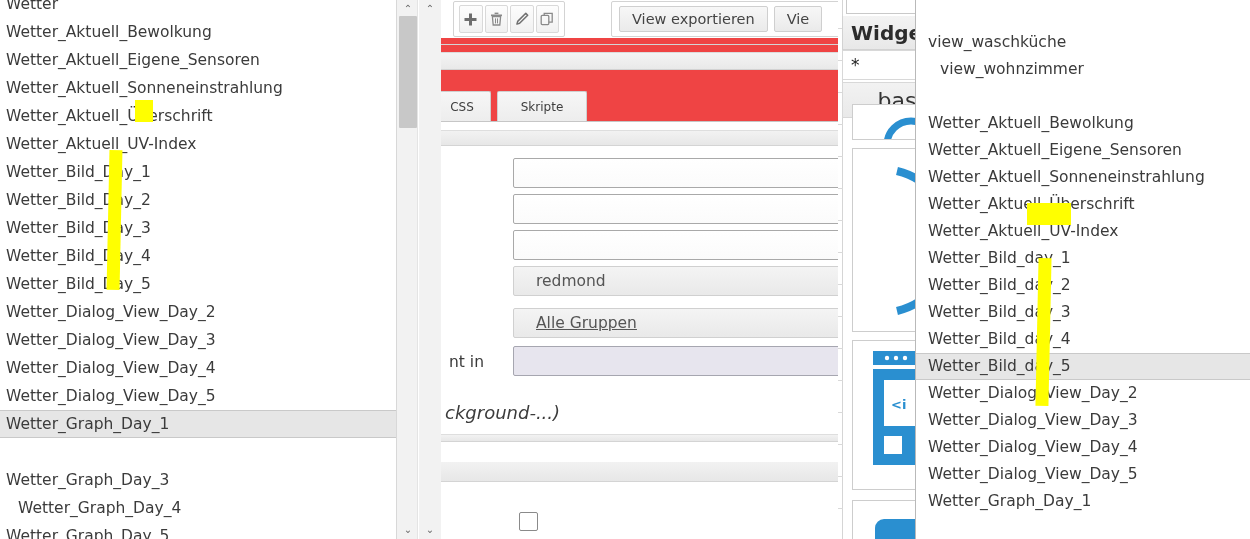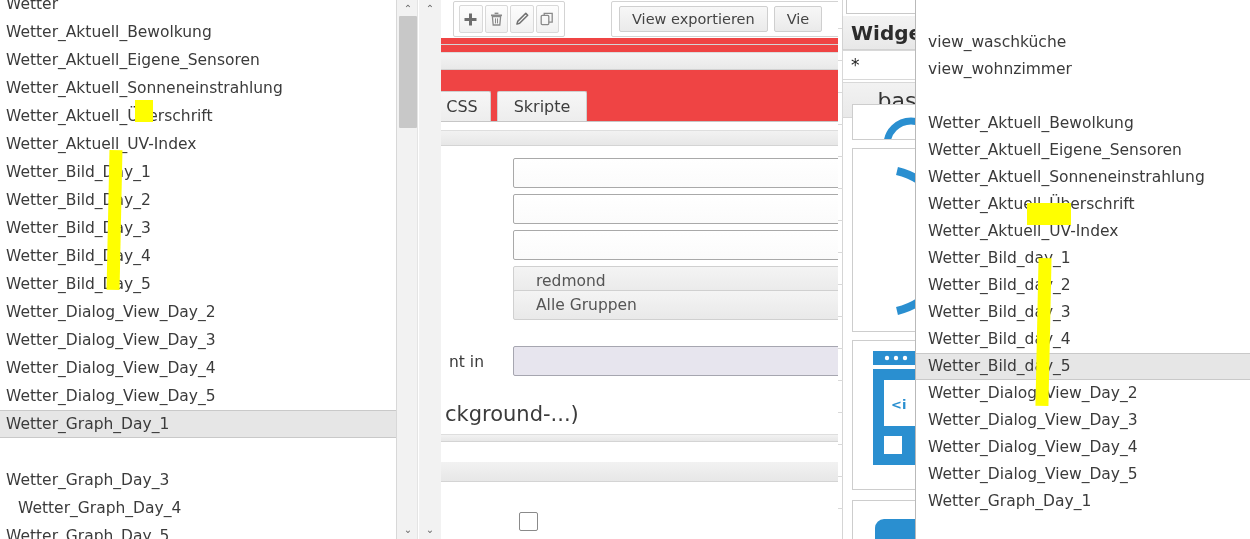--- a/index.html
+++ b/index.html
@@ -89,21 +89,21 @@
   }
   .tabbar {
     position: absolute; left: 0; top: 88px; width: 409px; height: 34px;
     border-bottom: 1px solid #c6c6c6; box-sizing: border-box;
   }
   .tab {
     position: absolute; top: 3px; height: 30px;
     border: 1px solid #cfcfcf; border-bottom: none; border-radius: 2px 2px 0 0;
     background: linear-gradient(#f6f6f6,#ededed);
     display: flex; align-items: center; justify-content: center;
-    font-size: 16px; color: #3d3d3d; padding: 0 9px; box-sizing: border-box;
+    font-size: 12px; color: #3d3d3d; padding: 0 9px; box-sizing: border-box;
   }
   .tab.t-css { left: -8px; width: 58px; }
   .tab.t-skr { left: 56px; width: 90px; }
 
   .mid-body { position:absolute; left:0; top:122px; width:409px; height:417px; background:#fff; }
   .mb-bar {
     position: absolute; left: 0; width: 409px; height: 16px;
     background: linear-gradient(#f2f2f2,#e7e7e7);
     border-top: 1px solid #dedede; border-bottom: 1px solid #d4d4d4; box-sizing: border-box;
   }
@@ -120,21 +120,21 @@
     font-size: 15.5px; color: #555;
   }
   .fld.lilac {
     border: 1px solid #a6a6b0;
     background: #e7e5ee;
   }
   .mb-label {
     position: absolute; font-size: 15.5px; color: #3b3b3b; white-space: nowrap;
   }
   .mb-plain {
-    position: absolute; font-size: 21px; color: #3b3b3b; white-space: nowrap;
+    position: absolute; font-size: 18px; color: #3b3b3b; white-space: nowrap; font-style: italic;
   }
   .checkbox {
     position: absolute; width: 17px; height: 17px;
     border: 1px solid #8a8a8a; border-radius: 2px; background: #fff;
   }
 
   
   .wpanel {
     position: absolute; left: 838px; top: 0; width: 412px; height: 539px;
     background: #ffffff; overflow: hidden;
@@ -279,21 +279,21 @@
     </div>
 
     <div class="mid-body">
       <div class="mb-bar" style="top:8px;"></div>
 
       <div class="fld" style="top:36px;"></div>
       <div class="fld" style="top:72px;"></div>
       <div class="fld" style="top:108px;"></div>
 
       <div class="fld combo" style="top:144px;">redmond</div>
-      <div class="fld combo" style="top:168px;">Alle Gruppen</div>
+      <div class="fld combo" style="top:186px;text-decoration:underline;">Alle Gruppen</div>
 
       <div class="mb-label" style="left:8px; top:231px;">nt in</div>
       <div class="fld lilac" style="top:224px;"></div>
 
       <div class="mb-plain" style="left:4px; top:280px;">ckground-...)</div>
 
       <div class="mb-bar" style="top:312px; height:8px;"></div>
       <div class="mb-bar" style="top:340px; height:20px; border-top:none;"></div>
 
       <div class="checkbox" style="left:78px; top:390px;"></div>
@@ -352,21 +352,21 @@
 
     <div class="wtile" style="top:500px; height:60px;">
       <svg width="96" height="60" viewBox="0 0 96 60">
         <rect x="22" y="18" width="74" height="40" rx="9" fill="#2a8fd0"></rect>
       </svg>
     </div>
   </div>
 
   <div class="dropdown" id="dropdown">
       <div class="dd-row" style="position: absolute; left: 0px; right: 0px; top: 29px;">view_waschküche</div>
-      <div class="dd-row" style="position: absolute; left: 0px; right: 0px; top: 56px;">view_wohnzimmer</div>
+      <div class="dd-row" style="position: absolute; left: 12px; right: 0px; top: 56px;">view_wohnzimmer</div>
       <div class="dd-row" style="position: absolute; left: 0px; right: 0px; top: 110px;">Wetter_Aktuell_Bewolkung</div>
       <div class="dd-row" style="position: absolute; left: 0px; right: 0px; top: 137px;">Wetter_Aktuell_Eigene_Sensoren</div>
       <div class="dd-row" style="position: absolute; left: 0px; right: 0px; top: 164px;">Wetter_Aktuell_Sonneneinstrahlung</div>
       <div class="dd-row" style="position: absolute; left: 0px; right: 0px; top: 191px;">Wetter_Aktuell_Überschrift</div>
       <div class="dd-row" style="position: absolute; left: 0px; right: 0px; top: 218px;">Wetter_Aktuell_UV-Index</div>
       <div class="dd-row" style="position: absolute; left: 0px; right: 0px; top: 245px;">Wetter_Bild_day_1</div>
       <div class="dd-row" style="position: absolute; left: 0px; right: 0px; top: 272px;">Wetter_Bild_day_2</div>
       <div class="dd-row" style="position: absolute; left: 0px; right: 0px; top: 299px;">Wetter_Bild_day_3</div>
       <div class="dd-row" style="position: absolute; left: 0px; right: 0px; top: 326px;">Wetter_Bild_day_4</div>
       <div class="dd-row selected" style="position: absolute; left: 0px; right: 0px; top: 353px;">Wetter_Bild_day_5</div>

